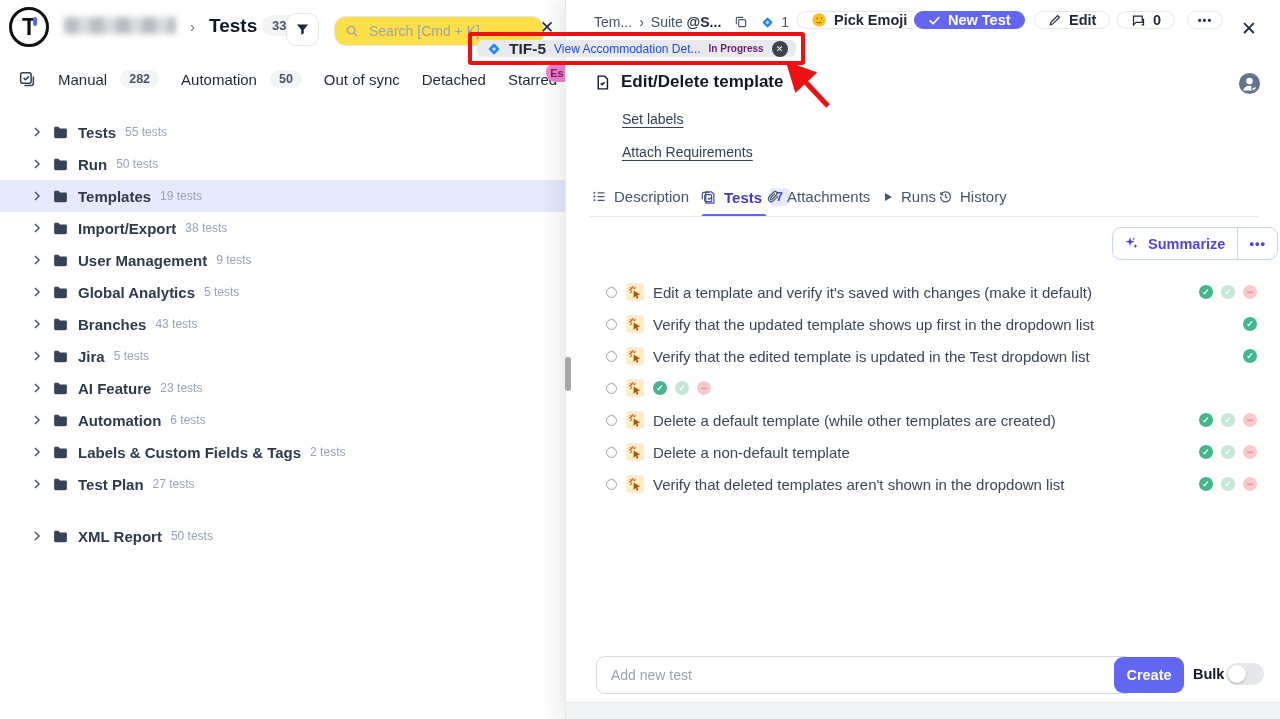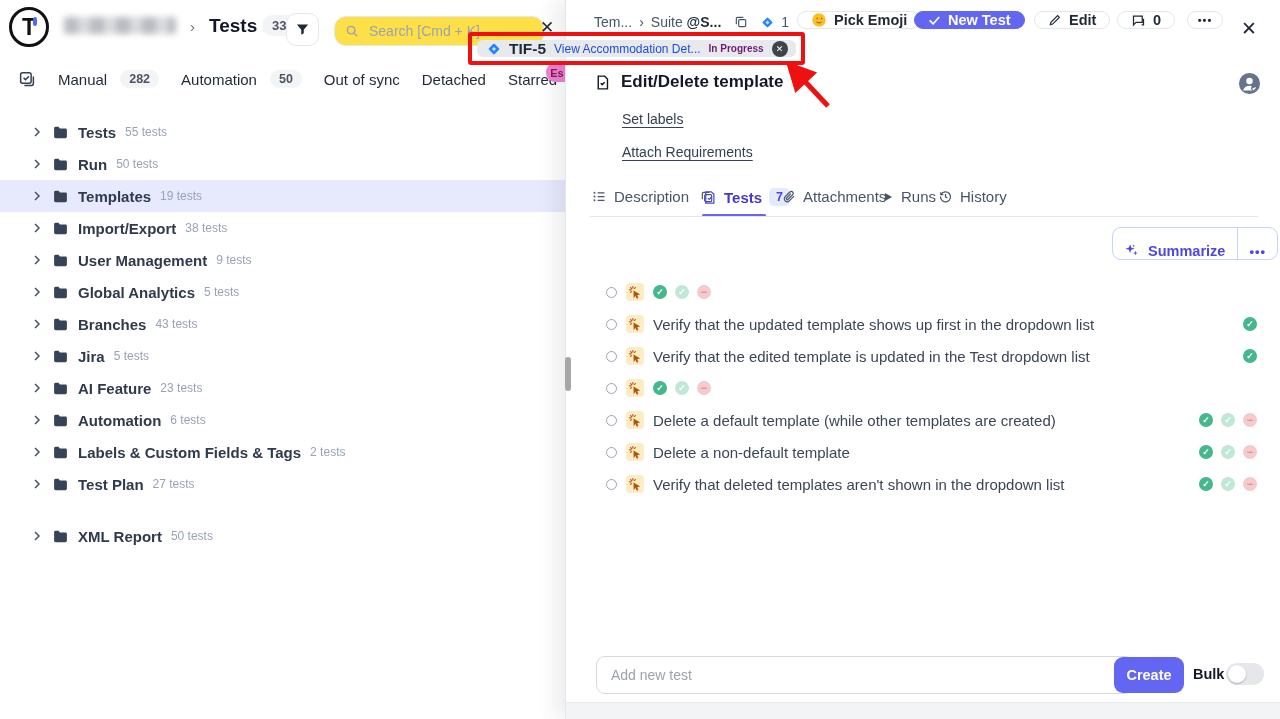--- a/index.html
+++ b/index.html
@@ -59,21 +59,21 @@
   .plink{position:absolute;left:28px;font-size:14px;color:#334155;text-decoration:underline;
          text-underline-offset:3px;cursor:pointer;margin-left:28px;}
 
   .tabs-border{position:absolute;left:24px;top:216px;width:668px;height:1px;background:#e5e7eb;}
   .tab{position:absolute;top:188px;display:flex;align-items:center;gap:7px;font-size:15px;color:#475569;cursor:pointer;}
   .tab.active{color:#4338ca;font-weight:600;}
   .tab-underline{position:absolute;left:136px;top:214px;width:64px;height:3px;background:#6366f1;border-radius:2px;}
   .tab-badge{background:#e4e9fd;color:#4f46e5;font-size:12.5px;font-weight:bold;border-radius:5px;padding:2px 7px;}
 
   .summarize{position:absolute;left:546px;top:227px;height:33px;border:1px solid #c7d2fe;border-radius:9px;
-             display:flex;align-items:flex-end;background:#fff;cursor:pointer;box-sizing:border-box;}
+             display:flex;align-items:center;background:#fff;cursor:pointer;box-sizing:border-box;}
   .summarize .lab{color:#4f46e5;font-size:14.5px;font-weight:600;padding:0 12px 0 8px;}
   .summarize .div{width:1px;height:100%;background:#c7d2fe;}
   .summarize .dots{color:#4f46e5;font-size:13px;font-weight:bold;padding:0 11px;letter-spacing:1px;}
 
   .testrow{position:absolute;left:40px;width:655px;height:32px;display:flex;align-items:center;gap:9px;cursor:pointer;}
   .tr-circle{width:11px;height:11px;border:1.5px solid #9aa4b2;border-radius:50%;box-sizing:border-box;flex:none;}
   .tr-emoji{width:18px;height:18px;background:#fcedc4;border-radius:4px;display:flex;align-items:center;
             justify-content:center;flex:none;}
   .tr-title{font-size:15px;color:#3b4657;white-space:nowrap;flex:1 1 auto;}
   .tr-badges{display:flex;gap:8px;flex:none;margin-right:4px;}
@@ -377,21 +377,21 @@
     </div>
     <div class="tab active" style="left:136px;">
       <svg width="15" height="15" viewBox="0 0 24 24" fill="none" stroke="#4f46e5" stroke-width="2">
         <path d="M6 3h9l4 4v14H6V3z"></path>
           <path d="M9.5 13l2 2 3.5-3.5"></path>
       </svg>
       <span>Tests</span>
       <span class="tab-badge">7</span>
     </div>
     <div class="tab-underline"></div>
-    <div class="tab" style="left:216px;">
+    <div class="tab" style="left:200px;">
       <svg width="14" height="15" viewBox="0 0 24 24" fill="none" stroke="#475569" stroke-width="2">
         <path d="M20.5 11.5l-8 8a5 5 0 0 1-7.1-7.1L13.5 4.3a3.3 3.3 0 0 1 4.7 4.7l-8.1 8.1a1.7 1.7 0 0 1-2.4-2.4l7.5-7.5"></path>
       </svg>
       <span>Attachments</span>
     </div>
     <div class="tab" style="left:316px;">
       <svg width="12" height="12" viewBox="0 0 24 24">
           <path d="M6 4l14 8-14 8V4z" fill="#475569"></path>
         </svg>
       <span>Runs</span>
@@ -424,20 +424,21 @@
             <g stroke="#c2410c" stroke-width="1.6" stroke-linecap="round" fill="none">
               <path d="M7 2.3v2"></path>
               <path d="M2.3 7h2"></path>
               <path d="M3.7 3.7l1.5 1.5"></path>
               <path d="M10.6 3.7L9.4 4.9"></path>
               <path d="M3.7 10.6l1.2-1.2"></path>
             </g>
             <path d="M8 8l9.3 5.6-4.1 1 1.7 4-2.3 1-1.7-4-2.9 2.9z" fill="#b45309"></path>
           </svg>
         </span>
+      <span class="tr-title">Edit a template and verify it's saved with changes (make it default)</span>
       <span class="tr-badges">
           <span class="badge pass">✓</span>
           <span class="badge pass-faded">✓</span>
           <span class="badge fail-faded">−</span>
         </span>
     </div>
     <div class="testrow" style="top:308px">
       <span class="tr-circle"></span>
       <span class="tr-emoji">
           <svg width="14" height="14" viewBox="0 0 20 20">

